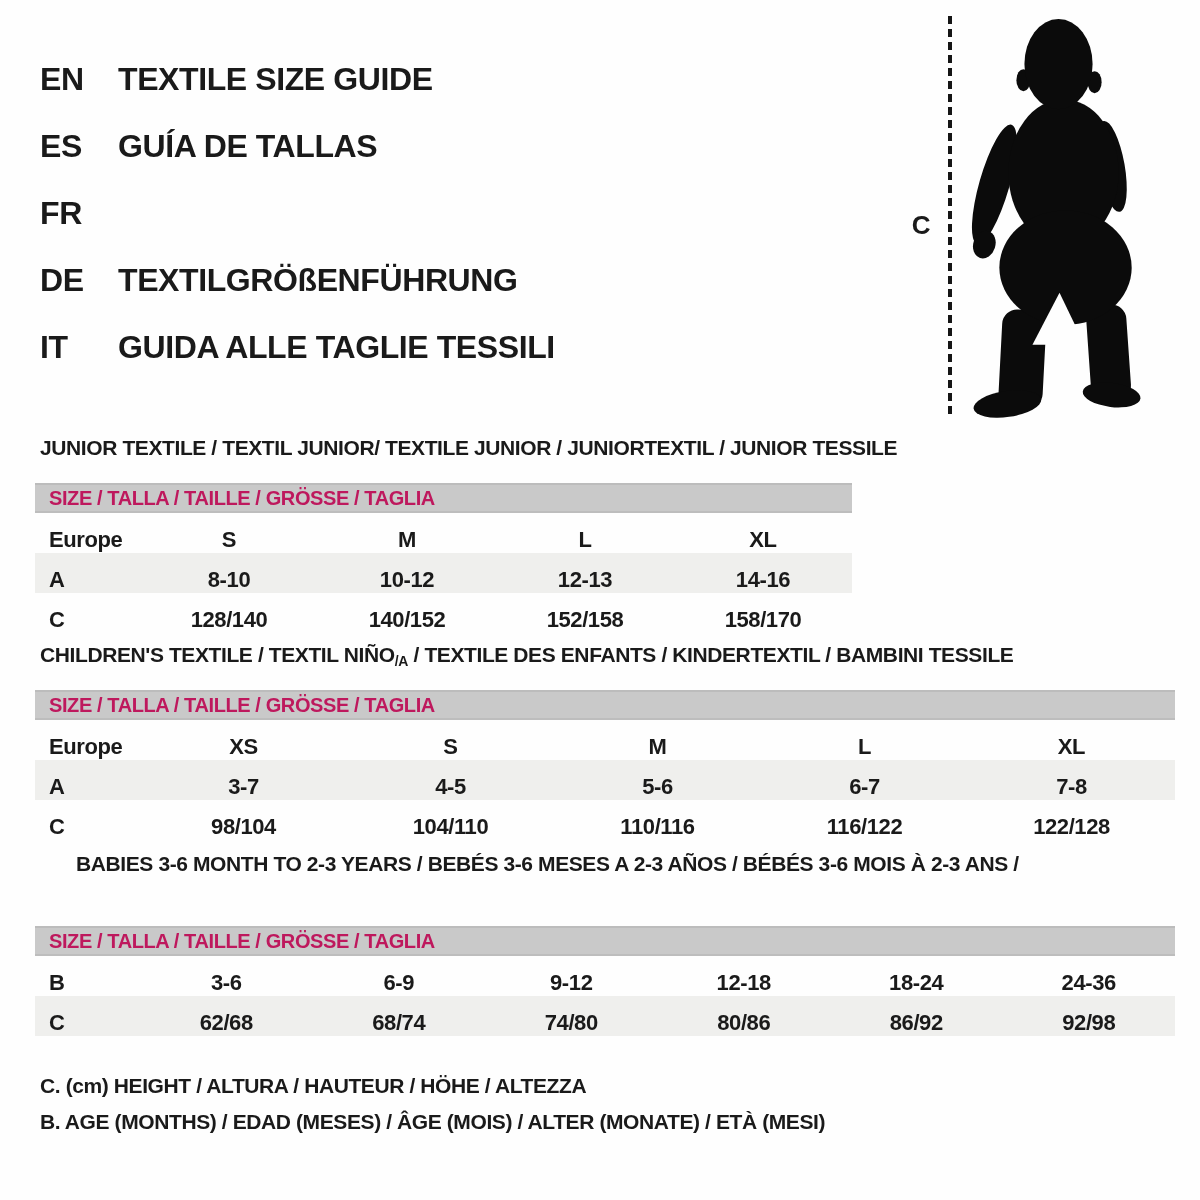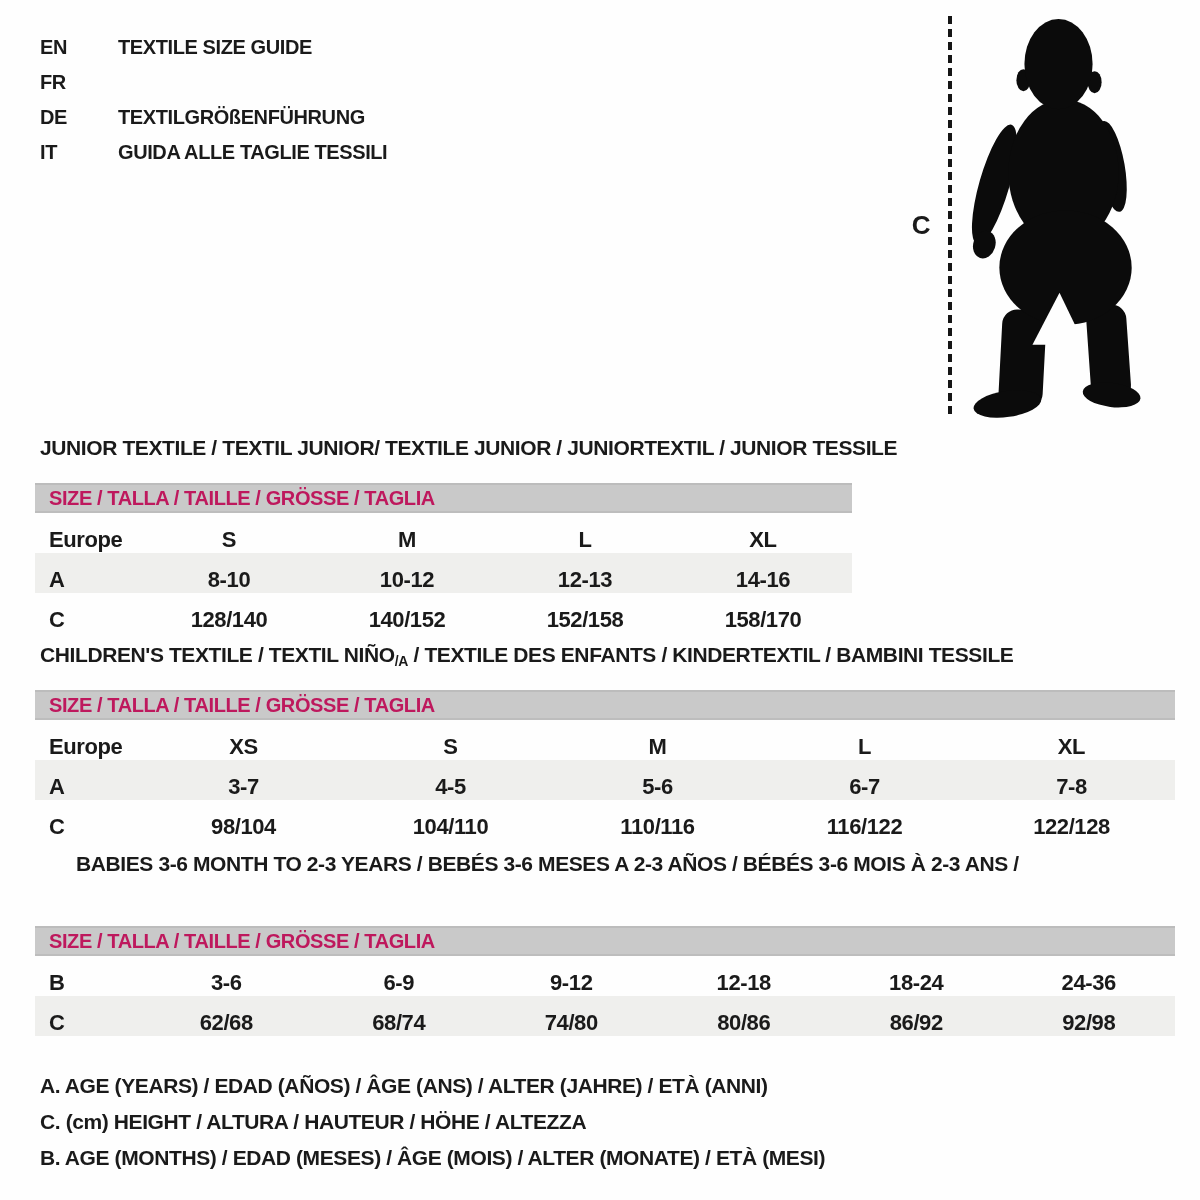--- a/index.html
+++ b/index.html
@@ -3,21 +3,21 @@
 <meta charset="utf-8">
 <style>
   html,body{margin:0;padding:0;background:#fff;}
   .canvas{
     position:relative;width:1200px;height:1200px;background:#fefefe;overflow:hidden;
     font-family:"Liberation Sans","DejaVu Sans",sans-serif;font-weight:bold;color:#1a1a1a;
     letter-spacing:-0.4px;
   }
   
   .lang-block{position:absolute;left:40px;top:30px;}
-  .lang-row{display:flex;height:35px;align-items:center;font-size:20px;}
+  .lang-row{display:flex;height:35px;align-items:center;font-size:32px;margin-top:32px;}
   .lang-code{width:78px;}
   
   .measure-line{
     position:absolute;left:948px;top:16px;width:4px;height:402px;
     background:repeating-linear-gradient(to bottom,#151515 0 8px,transparent 8px 13px);
   }
   .measure-label{position:absolute;left:905px;top:210px;width:32px;text-align:center;font-size:26px;}
   .toddler{position:absolute;left:965px;top:14px;}
   
   .section-title{position:absolute;left:40px;font-size:21px;white-space:nowrap;}
@@ -39,20 +39,24 @@
 </style>
 </head>
 <body>
 
 <div class="canvas">
 
   <div class="lang-block">
     <div class="lang-row">
       <span class="lang-code">EN</span>
       <span>TEXTILE SIZE GUIDE</span>
+    </div>
+    <div class="lang-row">
+      <span class="lang-code">ES</span>
+      <span>GUÍA DE TALLAS</span>
     </div>
     <div class="lang-row">
       <span class="lang-code">FR</span>
     </div>
     <div class="lang-row">
       <span class="lang-code">DE</span>
       <span>TEXTILGRÖßENFÜHRUNG</span>
     </div>
     <div class="lang-row">
       <span class="lang-code">IT</span>
@@ -166,18 +170,17 @@
       <span class="tval">62/68</span>
       <span class="tval">68/74</span>
       <span class="tval">74/80</span>
       <span class="tval">80/86</span>
       <span class="tval">86/92</span>
       <span class="tval">92/98</span>
     </div>
   </div>
 
   <div class="legend">
-    <div>A. AGE (YEARS) / EDAD (AÑOS) / ÂGE (ANS) / ALTER (JAHRE) / ETÀ (ANNI)</div>
     <div>C. (cm) HEIGHT / ALTURA / HAUTEUR / HÖHE / ALTEZZA</div>
     <div>B. AGE (MONTHS) / EDAD (MESES) / ÂGE (MOIS) / ALTER (MONATE) / ETÀ (MESI)</div>
   </div>
 
 </div>
 
 </body></html>

